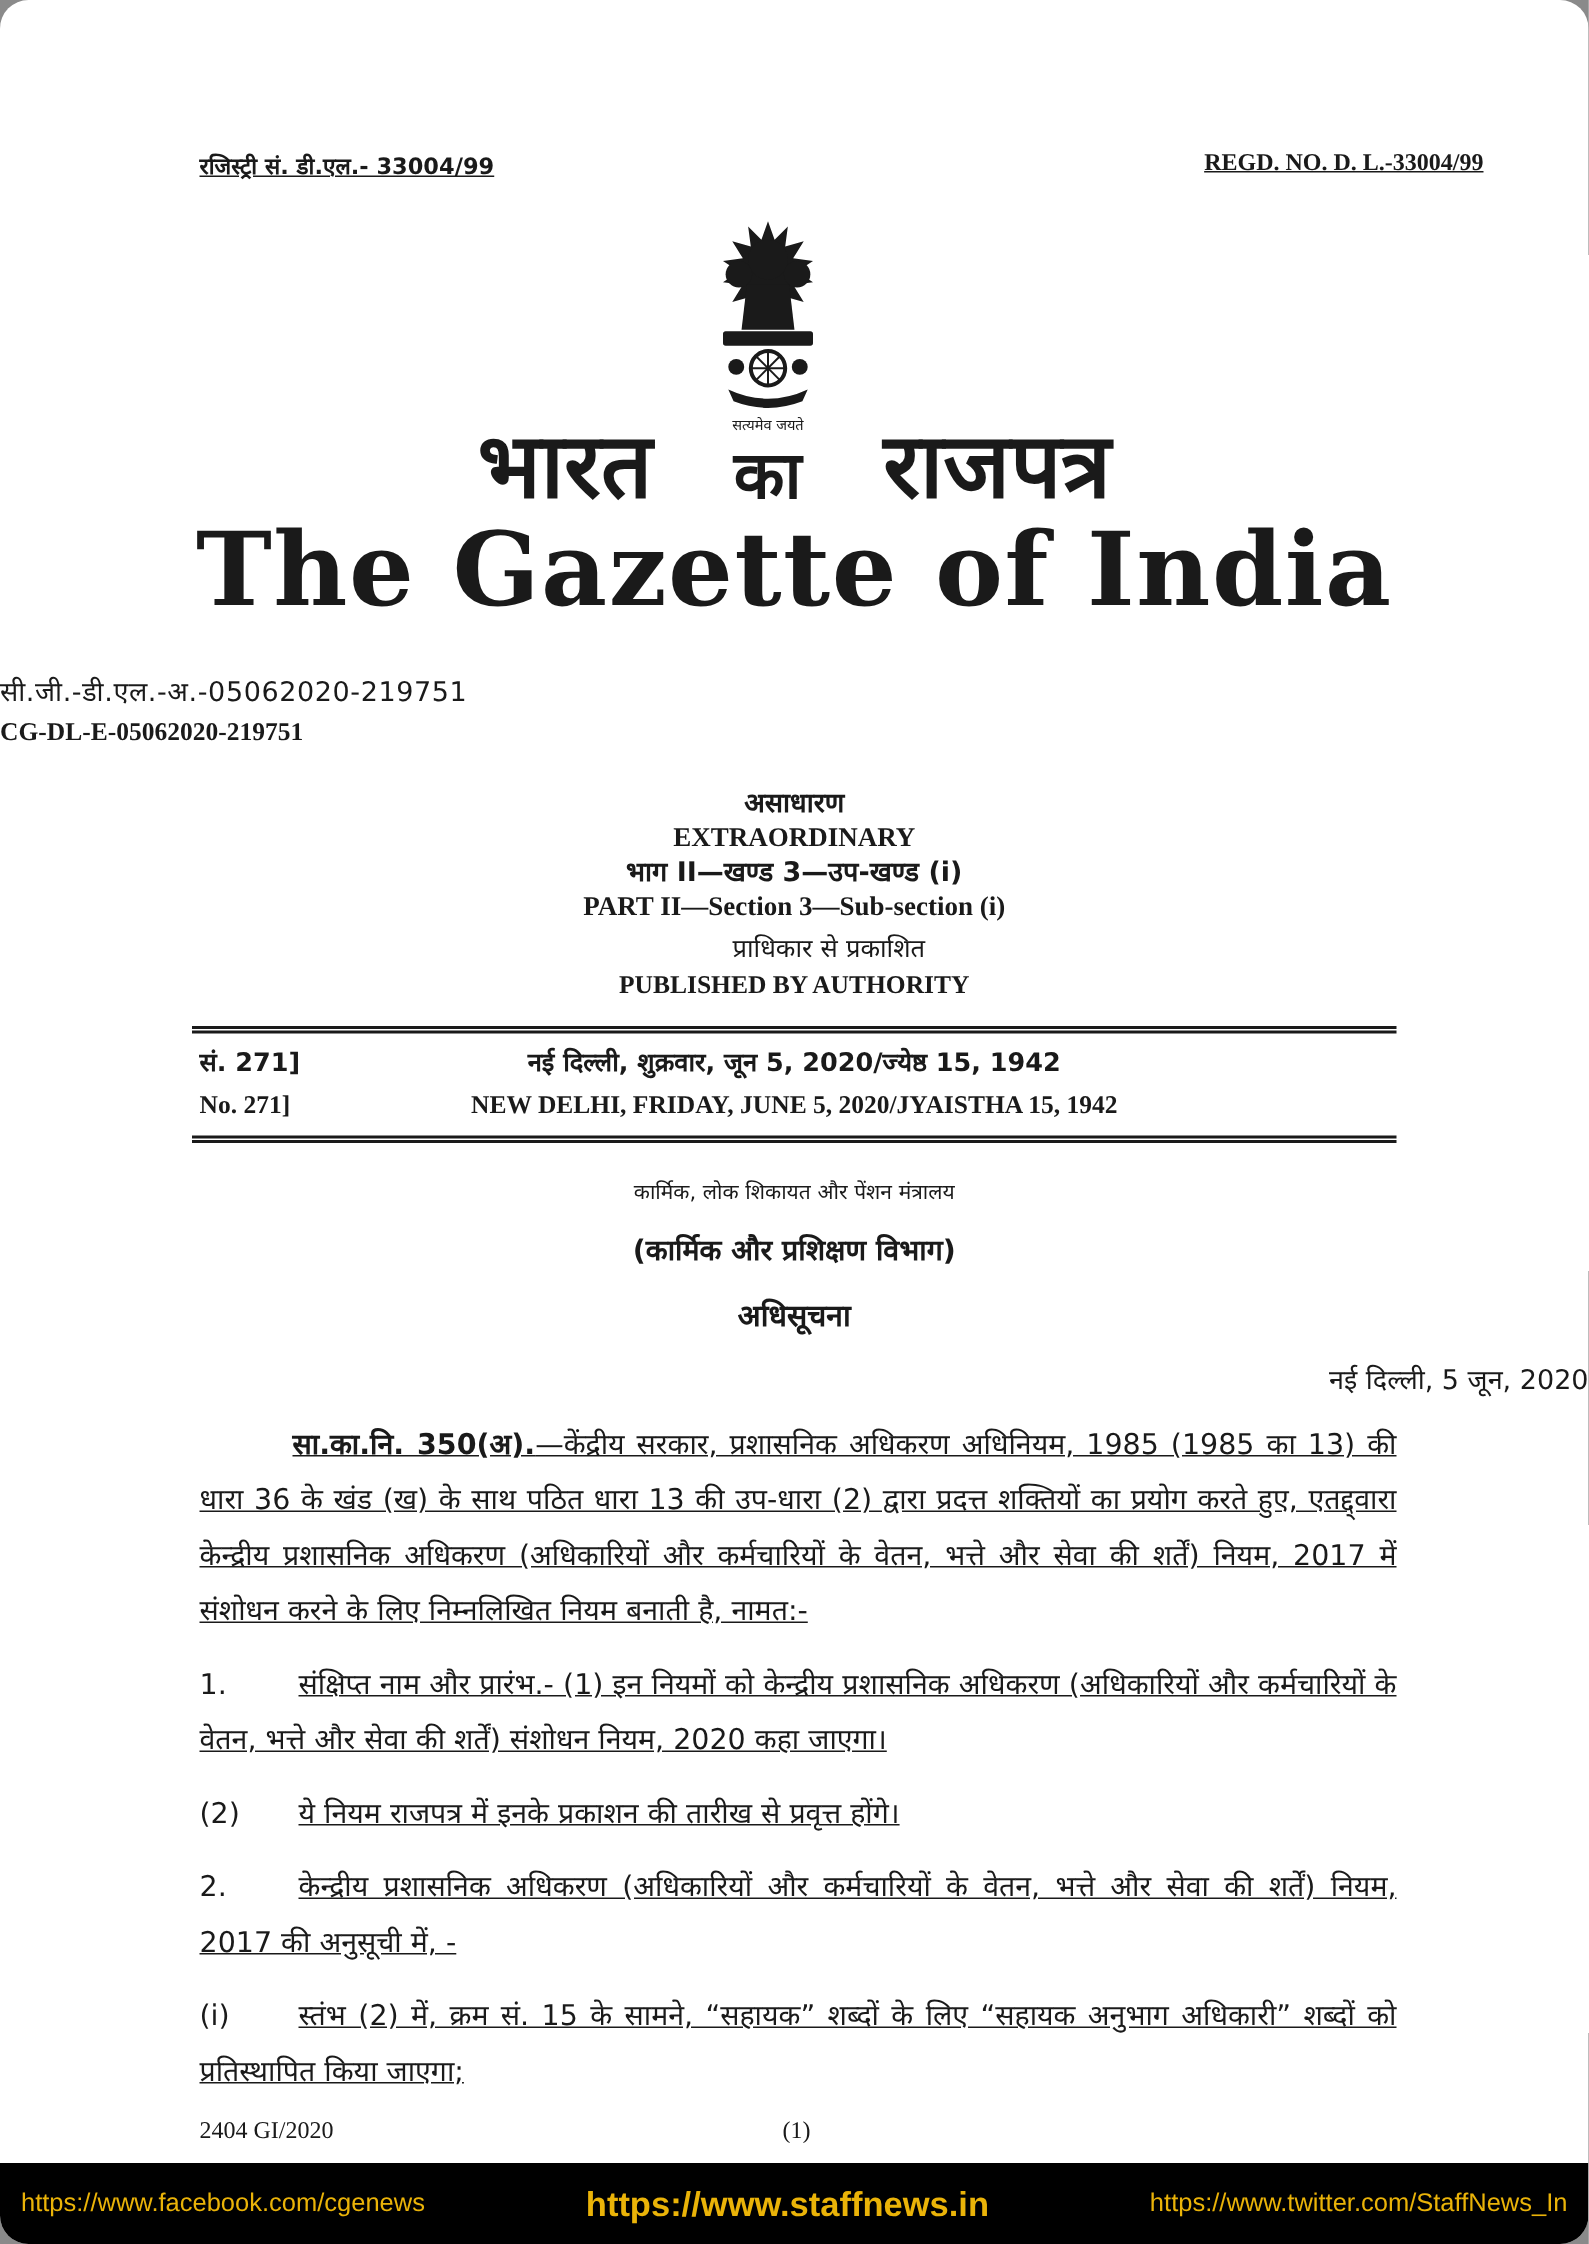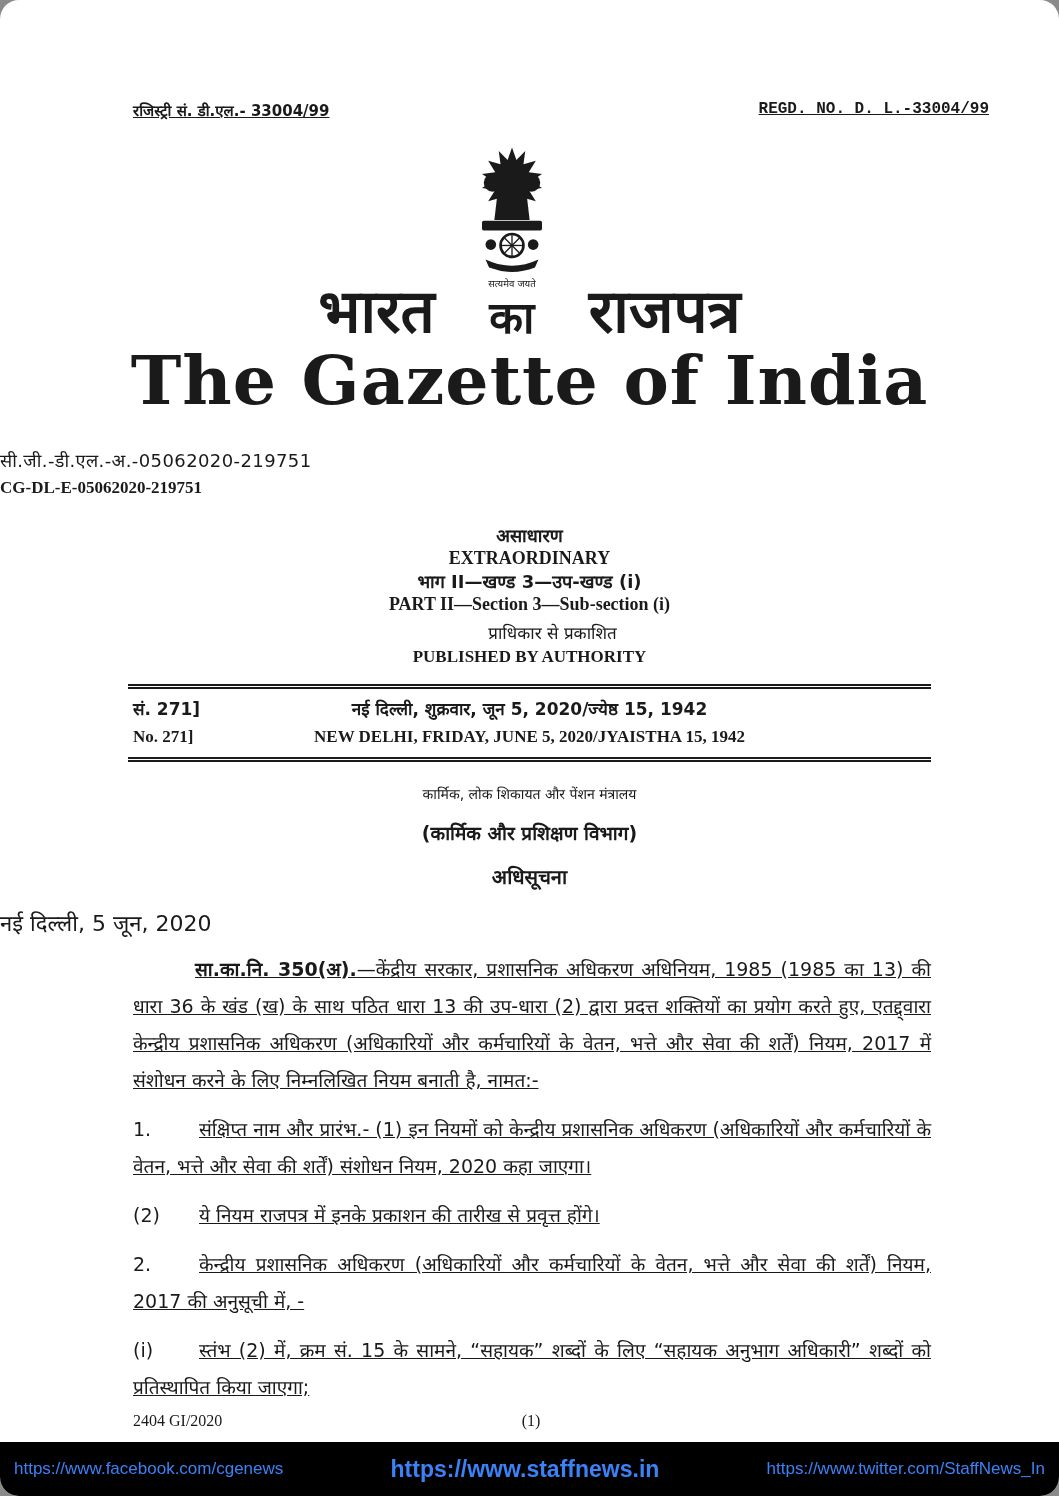--- a/index.html
+++ b/index.html
@@ -8,21 +8,21 @@
     width:1059px; height:1496px; background:#ffffff; margin:0 auto;
     position:relative; overflow:hidden; color:#1a1a1a;
     font-family:"DejaVu Sans", sans-serif;
     border-radius:19px;
   }
   .latin { font-family:"Liberation Serif", serif; }
 
   
   .reg-row { display:flex; justify-content:space-between; padding:100px 70px 0 133px; }
   .reg { font-weight:bold; text-decoration:underline; font-size:15px; }
-  .reg.right { font-size:16px;font-family:Liberation Mono, monospace; }
+  .reg.right { font-size:16px; }
 
   
   .masthead { display:flex; justify-content:center; align-items:flex-end; gap:24px; margin-top:24px; }
   .mh-word { font-size:60px; font-weight:bold; line-height:0.95; }
   .mh-center { display:flex; flex-direction:column; align-items:center;justify-content:flex-end; }
   .emblem { width:106px; height:150px; display:block; }
   .mh-ka { font-size:44px; font-weight:bold; line-height:1; margin-top:2px; }
   .mh-english {
     text-align:center; font-family:"DejaVu Serif", serif; font-weight:bold;
     font-size:68px; line-height:1; margin-top:6px; letter-spacing:1px;
@@ -46,39 +46,39 @@
 
   
   .issue-row { display:grid; grid-template-columns:180px 1fr 180px; align-items:center; padding:7px 133px 7px 133px; }
   .issue-no div, .issue-date div { font-size:17px; font-weight:bold; line-height:27px; }
   .issue-date { text-align:center; }
 
   
   .ministry   { text-align:center; font-size:14px; font-weight:normal; margin-top:22px; }
   .department { text-align:center; font-size:19px; font-weight:bold; margin-top:17px; }
   .notif-title{ text-align:center; font-size:20px; font-weight:bold; margin-top:17px; }
-  .place-date { text-align:left; font-size:22px; margin-top:17px; }
+  .place-date { text-align:right; font-size:18px; margin-top:17px;margin-left:28px; }
 
   
   .body-text { padding:0 128px 0 133px; }
   .para { font-size:19px; line-height:37px; text-align:justify; margin-top:12px;text-decoration:underline; }
   .lead-para { text-indent:62px; margin-top:14px; }
   .lead { font-weight:bold; }
   .item .num { display:inline-block; min-width:66px; }
 
   
   .pagefoot { position:absolute; left:133px; right:130px; bottom:66px; font-family:"Liberation Serif", serif; font-size:16px; }
   .pagefoot .pageno { position:absolute; left:50%; transform:translateX(-50%); }
 
   
   .linkbar {
     position:absolute; bottom:0; left:0; right:0; height:54px; background:#000000;
     display:flex; align-items:center; justify-content:space-between; padding:0 14px;
   }
-  .linkbar a { color:#3b82f6; text-decoration:none; font-size:17px; font-family:"Liberation Sans", sans-serif; cursor:pointer; }
+  .linkbar a { color:#eab308; text-decoration:none; font-size:17px; font-family:"Liberation Sans", sans-serif; cursor:pointer; }
   .linkbar a.center { font-size:23px; font-weight:bold; }
 </style>
 </head>
 <body>
 
 <div class="page">
 
   <div class="reg-row">
     <span class="reg left">रजिस्ट्री सं. डी.एल.- 33004/99</span>
     <span class="reg right latin">REGD. NO. D. L.-33004/99</span>

